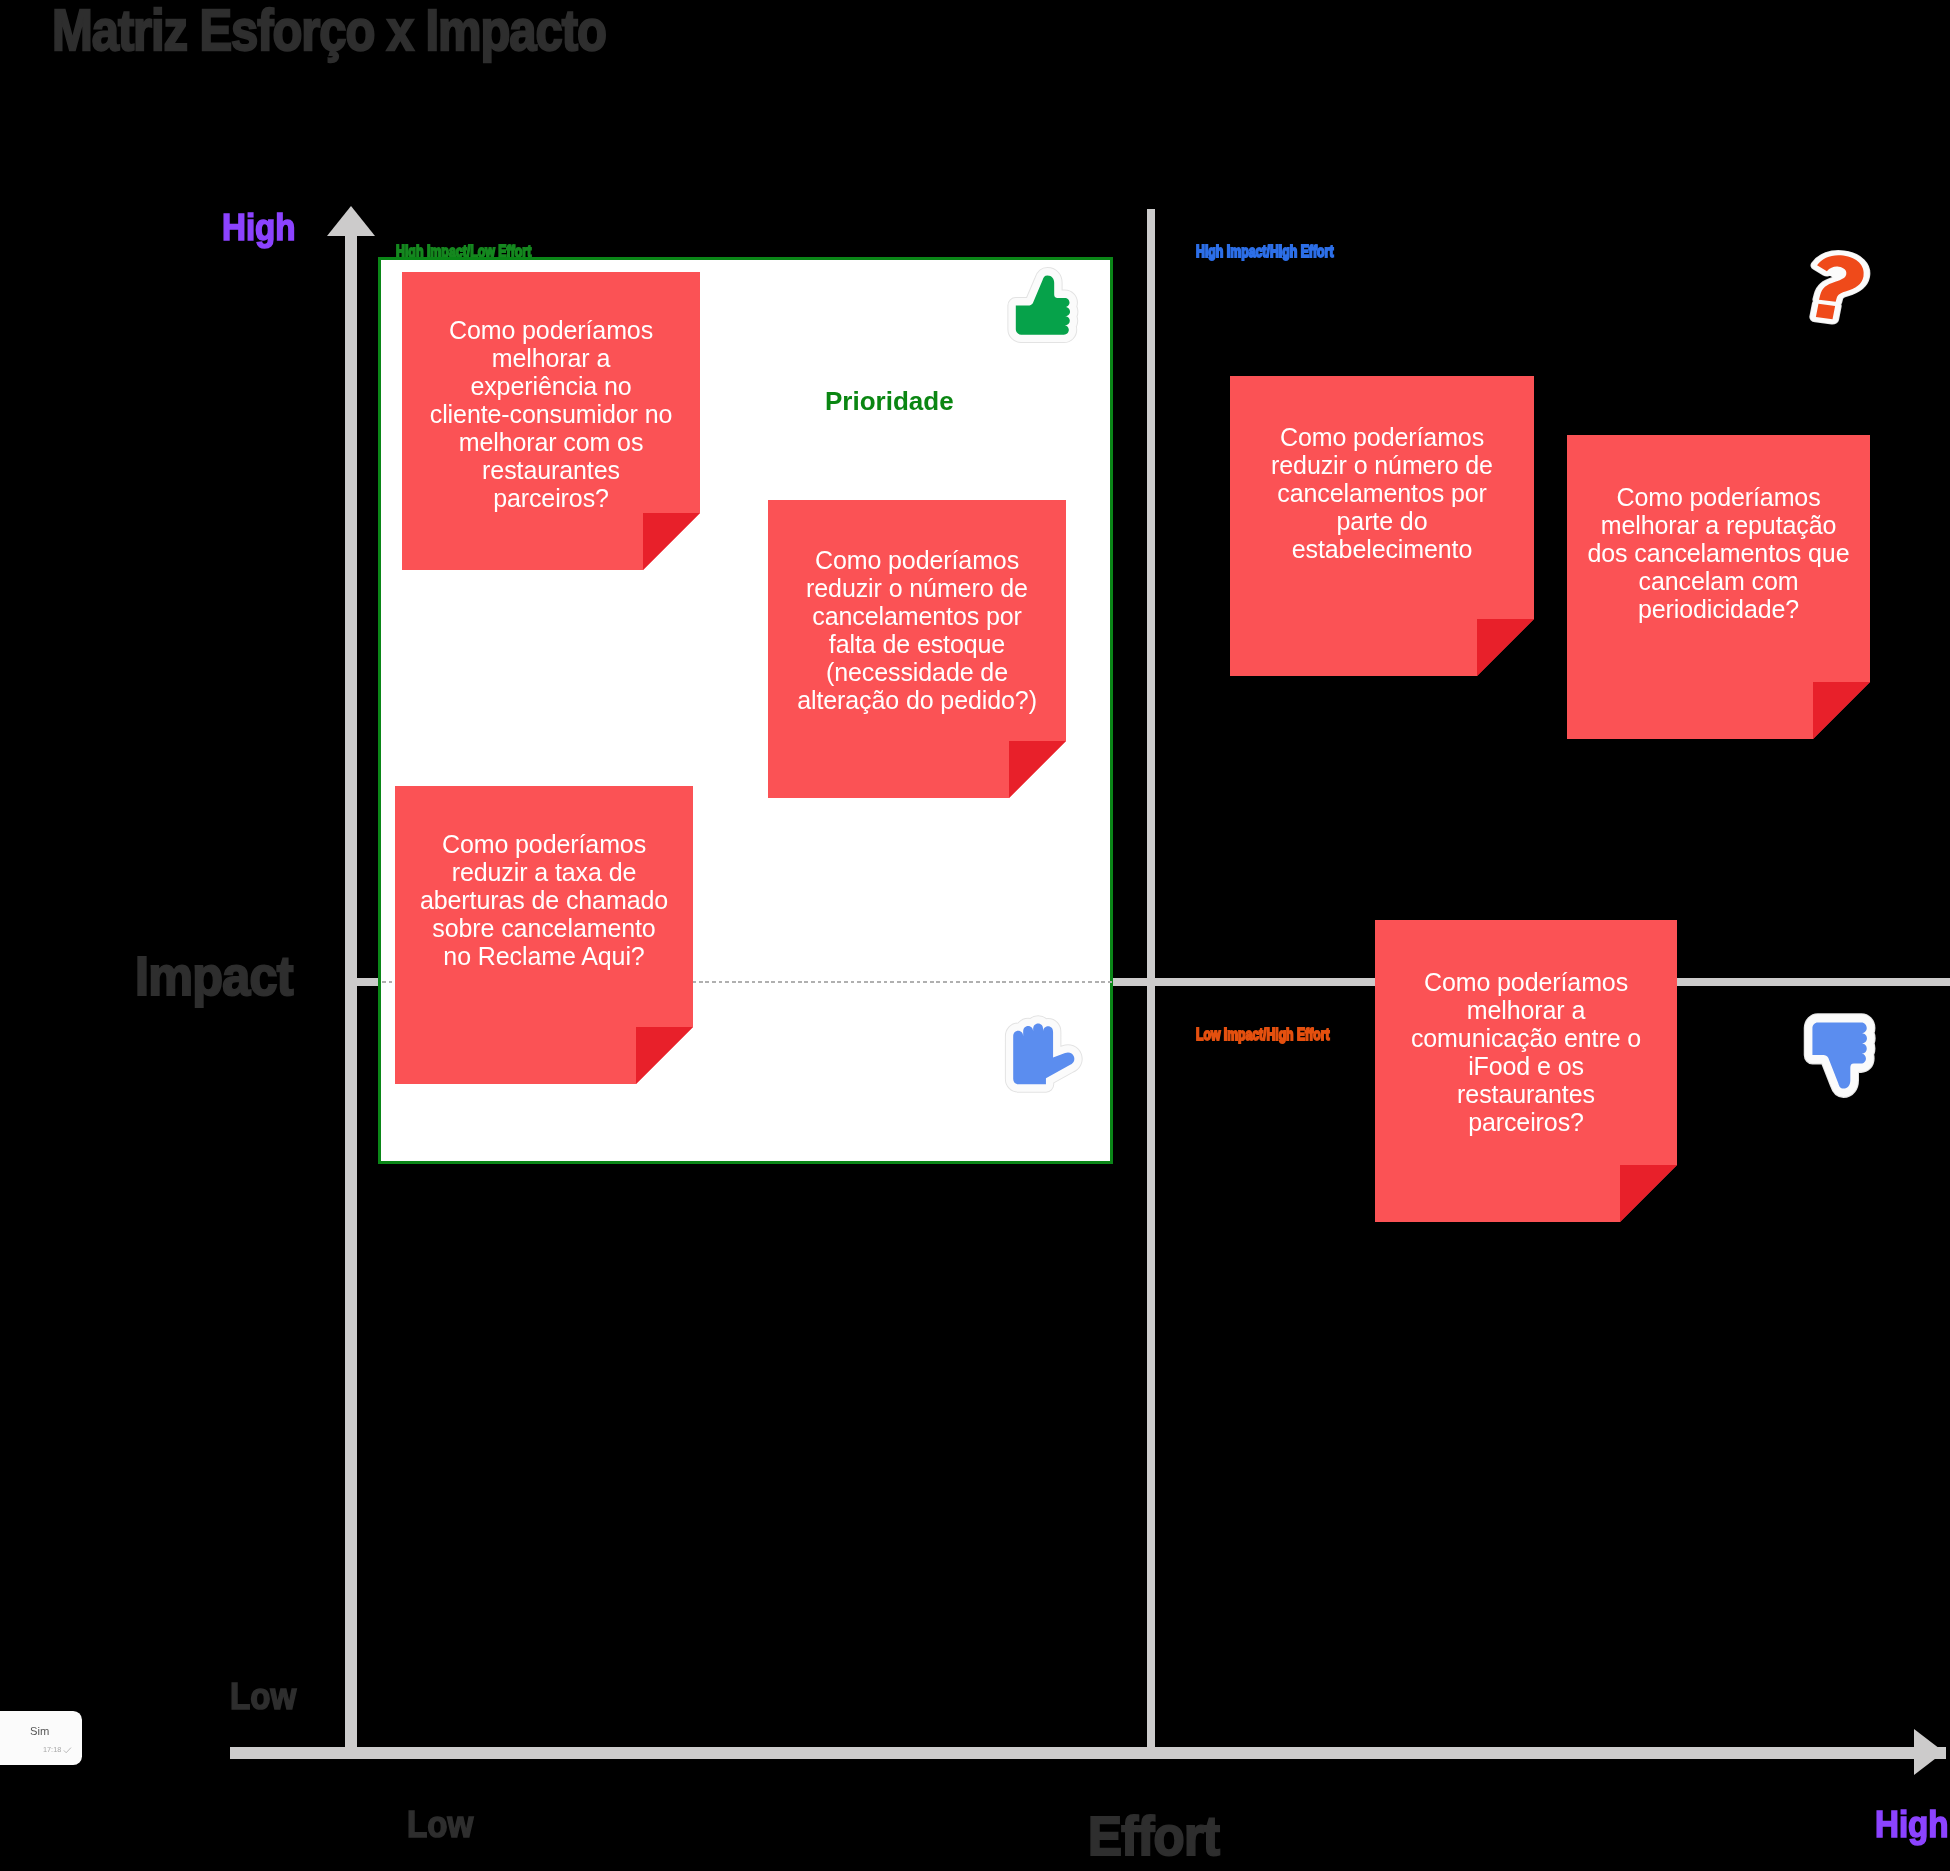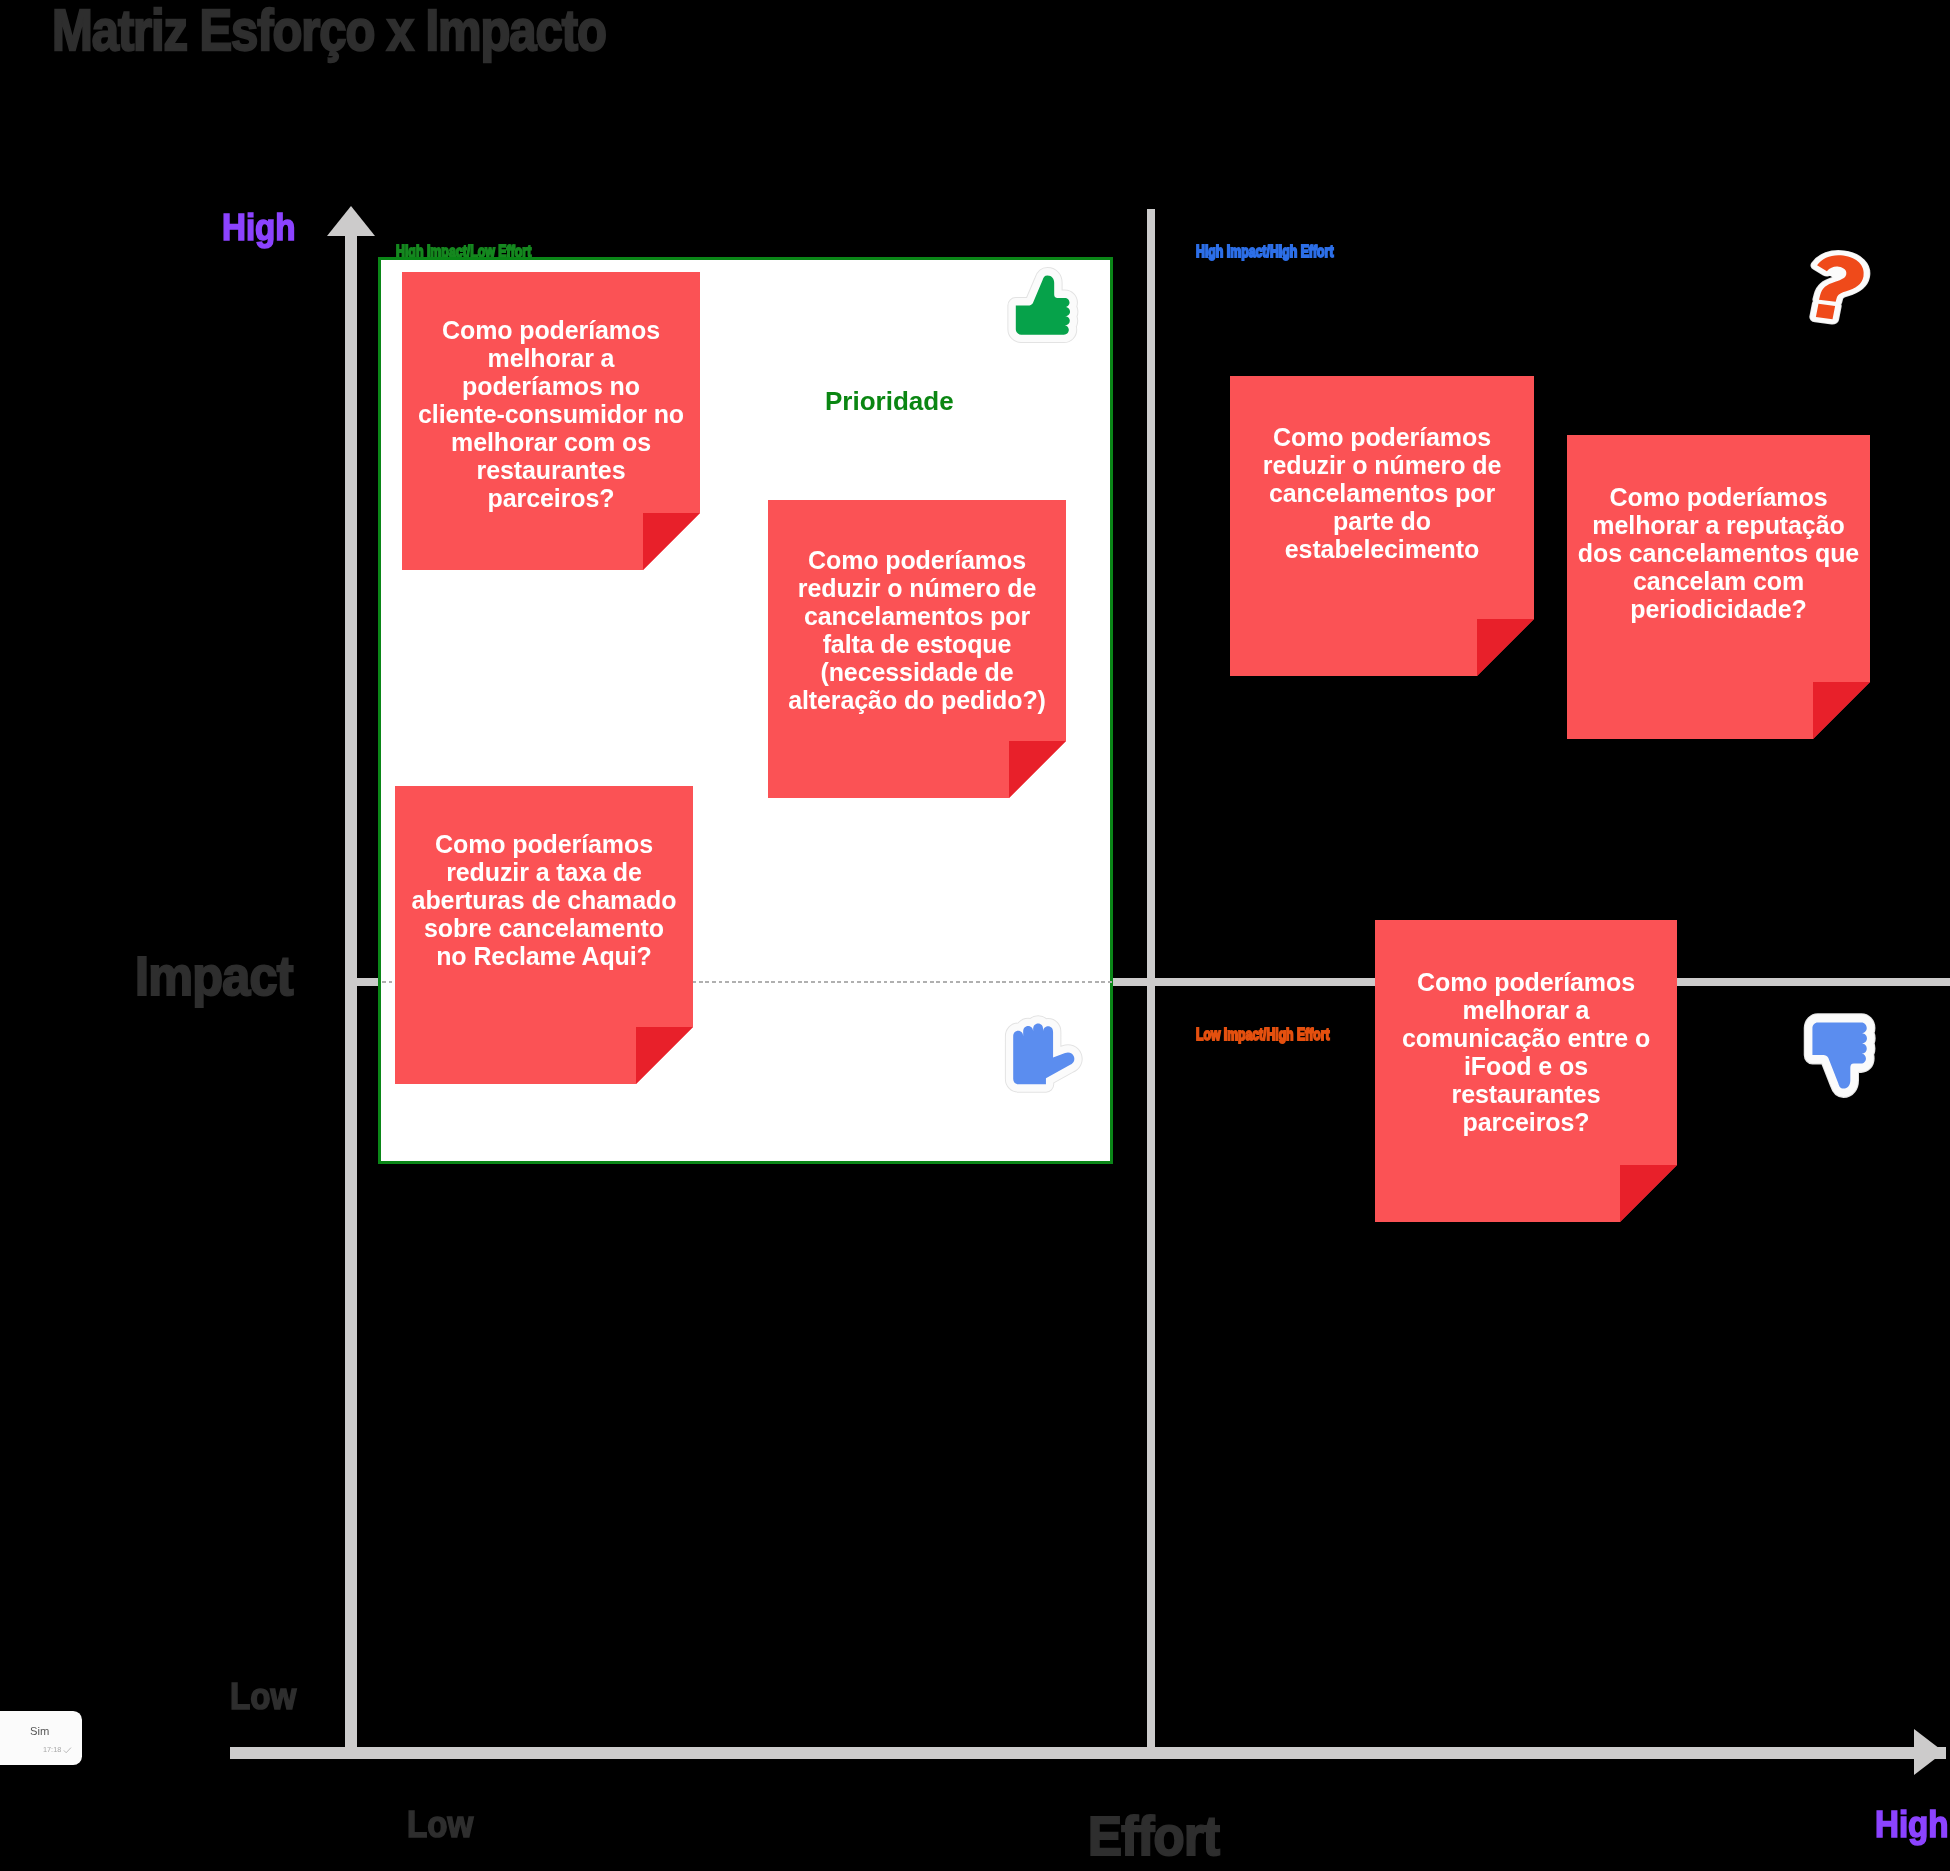--- a/index.html
+++ b/index.html
@@ -53,21 +53,21 @@
   #priority-label{position:absolute;left:825px;top:386px;font-size:26px;font-weight:bold;color:#0A8612;}
   #inner-dash{position:absolute;left:382px;top:981px;width:733px;height:2px;
      background:repeating-linear-gradient(to right,#b0b0b0 0 3.9px,transparent 3.9px 6.6px);}
 
   
   .note{position:absolute;}
   .note .body{position:absolute;left:0;top:0;width:100%;height:100%;background:#FB5255;
      clip-path:polygon(0 0, 100% 0, 100% calc(100% - 57px), calc(100% - 57px) 100%, 0 100%);}
   .note .fold{position:absolute;right:0;bottom:0;width:0;height:0;
      border-left:57px solid #E8202A;border-bottom:57px solid transparent;}
-  .note .txt{position:absolute;left:0;right:0;top:0;color:#ffffff;font-weight:bold;
+  .note .txt{position:absolute;left:0;right:0;top:0;color:#ffffff;font-weight:normal;
      font-size:25px;line-height:28px;text-align:center;box-sizing:border-box;letter-spacing:-0.1px;}
   .note .txt .ln{display:block;white-space:nowrap;}
   #note-1{left:402px;top:272px;width:298px;height:298px;}
   #note-1 .txt{top:44px;}
   #note-2{left:768px;top:500px;width:298px;height:298px;}
   #note-2 .txt{top:46px;}
   #note-3{left:395px;top:786px;width:298px;height:298px;}
   #note-3 .txt{top:44px;}
   #note-4{left:1230px;top:376px;width:304px;height:300px;}
   #note-4 .txt{top:47px;}
@@ -118,21 +118,21 @@
   <div id="priority-box"></div>
   <div id="inner-dash"></div>
   <div id="priority-label">Prioridade</div>
 
   <div class="note" id="note-1">
     <div class="body"></div>
     <div class="fold"></div>
     <div class="txt">
         <span class="ln">Como poderíamos</span>
         <span class="ln">melhorar a</span>
-        <span class="ln">poderíamos no</span>
+        <span class="ln">experiência no</span>
         <span class="ln">cliente-consumidor no</span>
         <span class="ln">melhorar com os</span>
         <span class="ln">restaurantes</span>
         <span class="ln">parceiros?</span>
       </div>
   </div>
   <div class="note" id="note-2">
     <div class="body"></div>
     <div class="fold"></div>
     <div class="txt">

